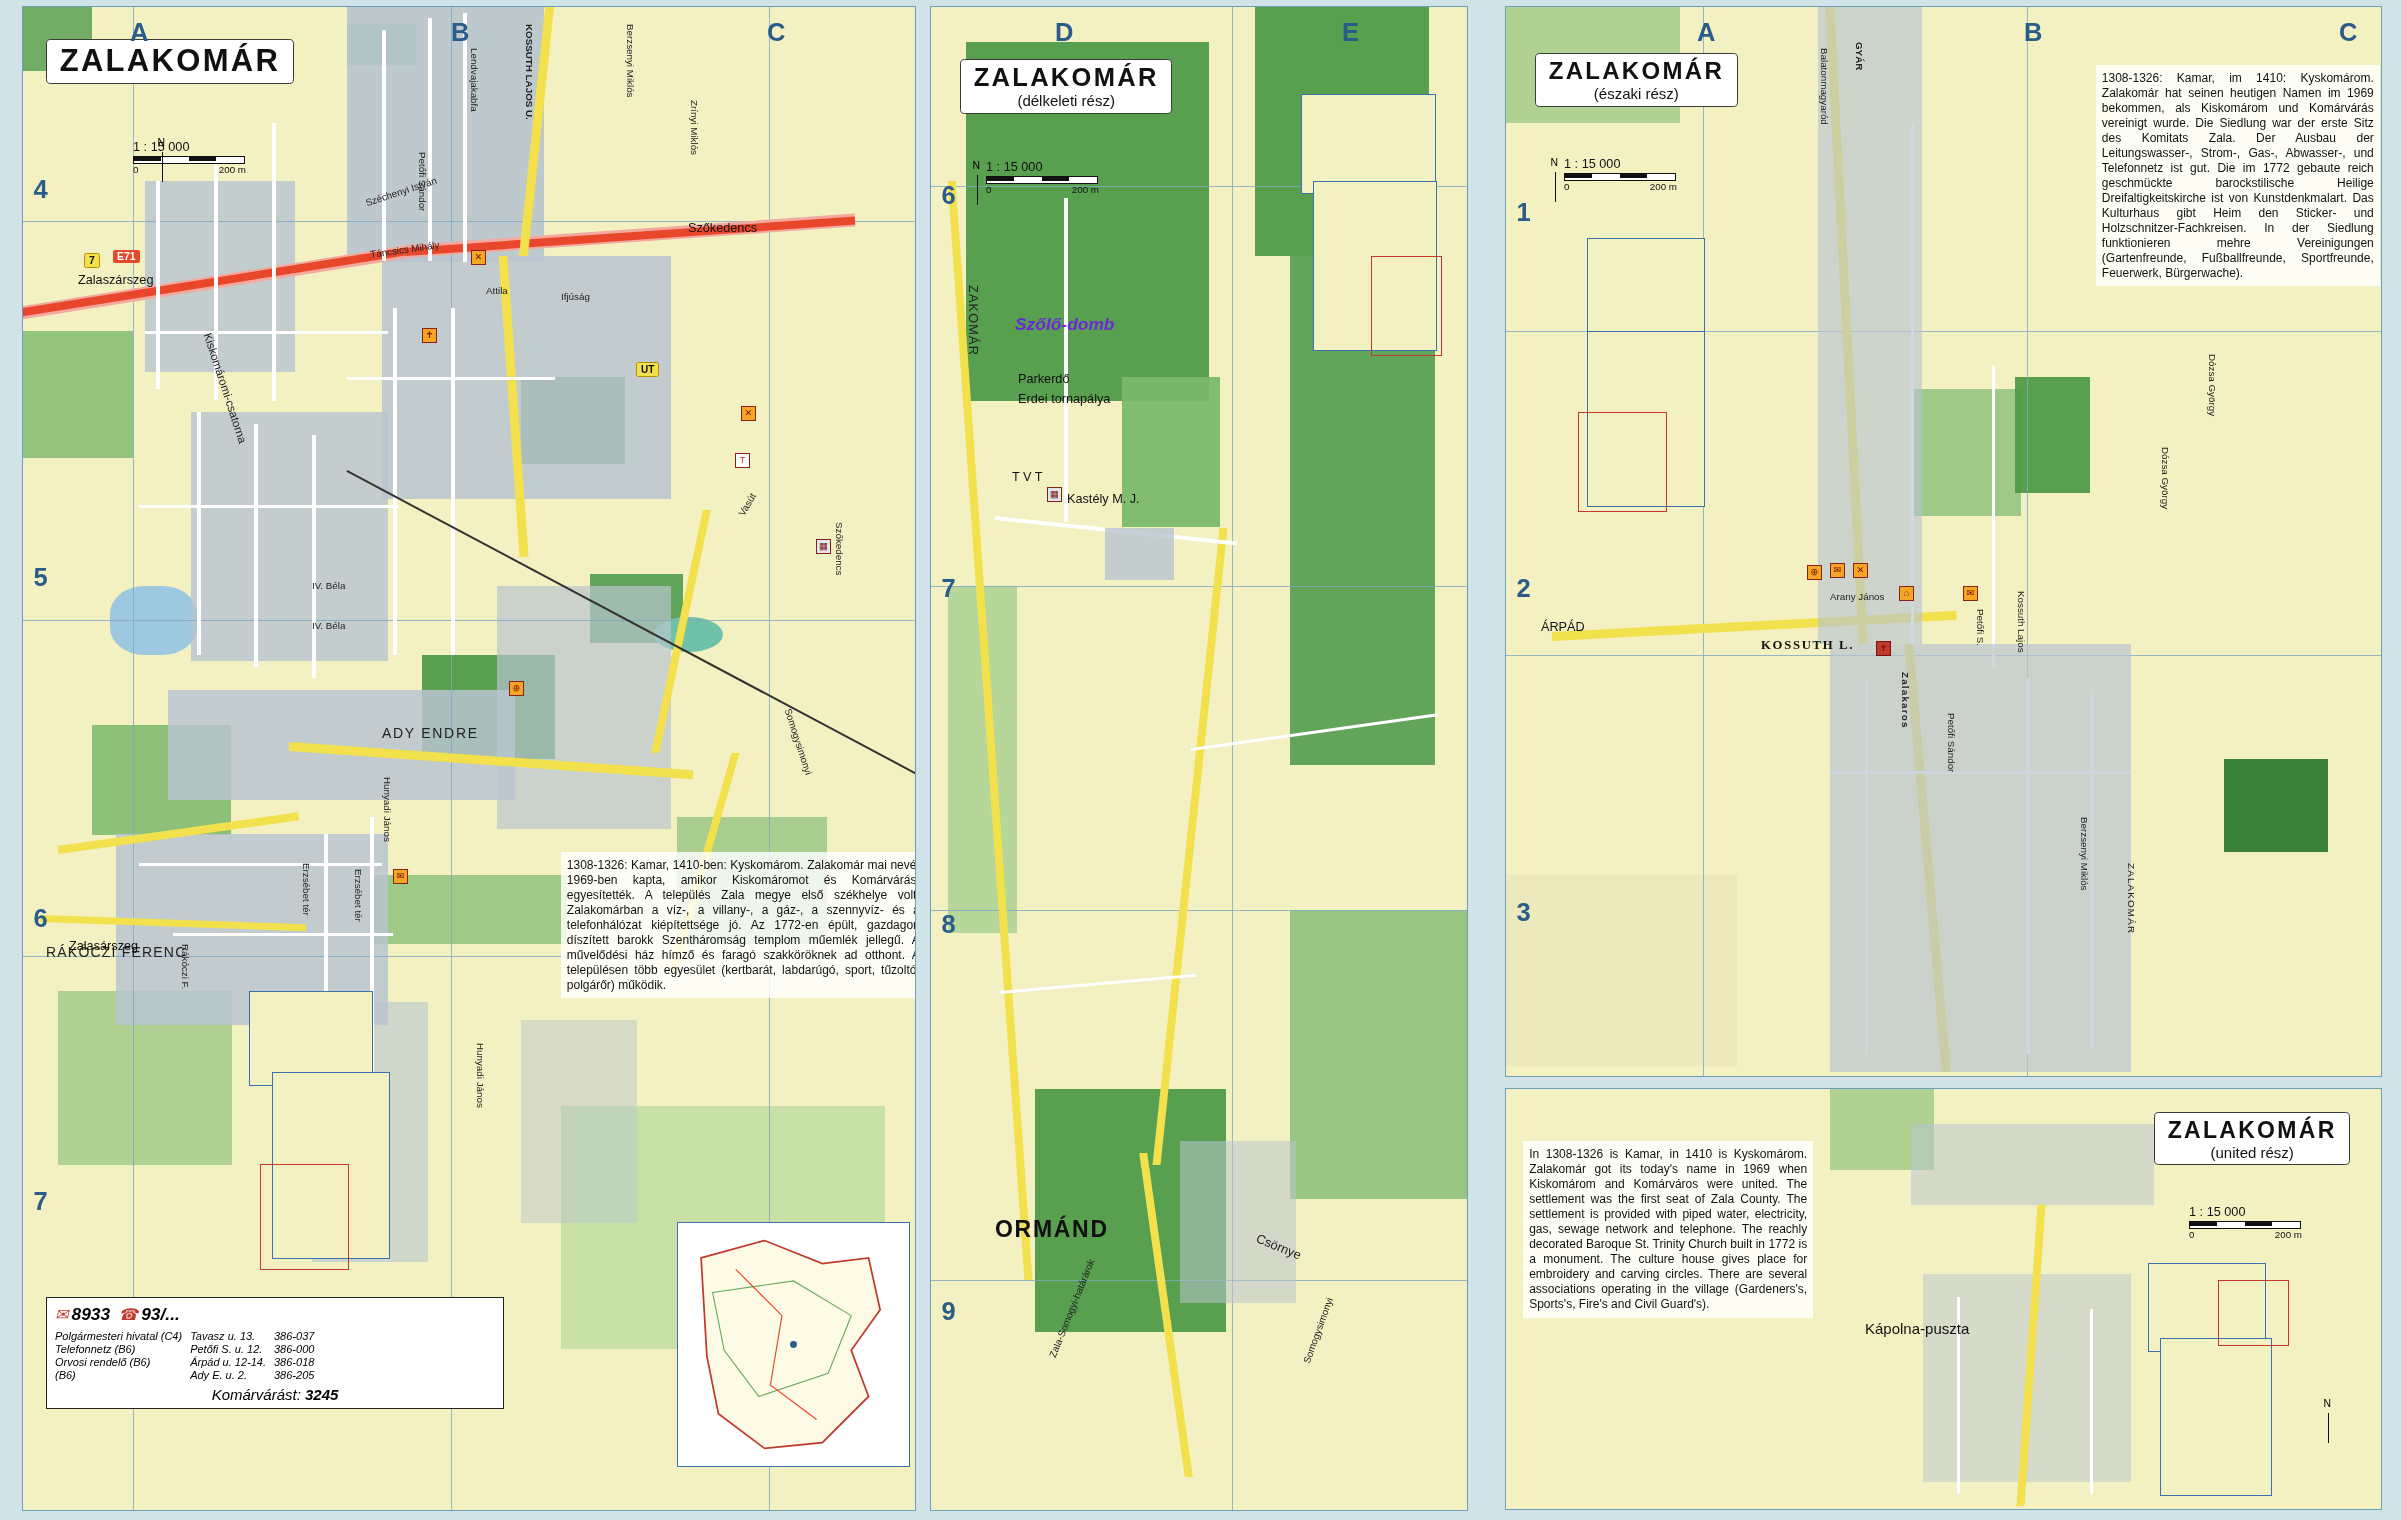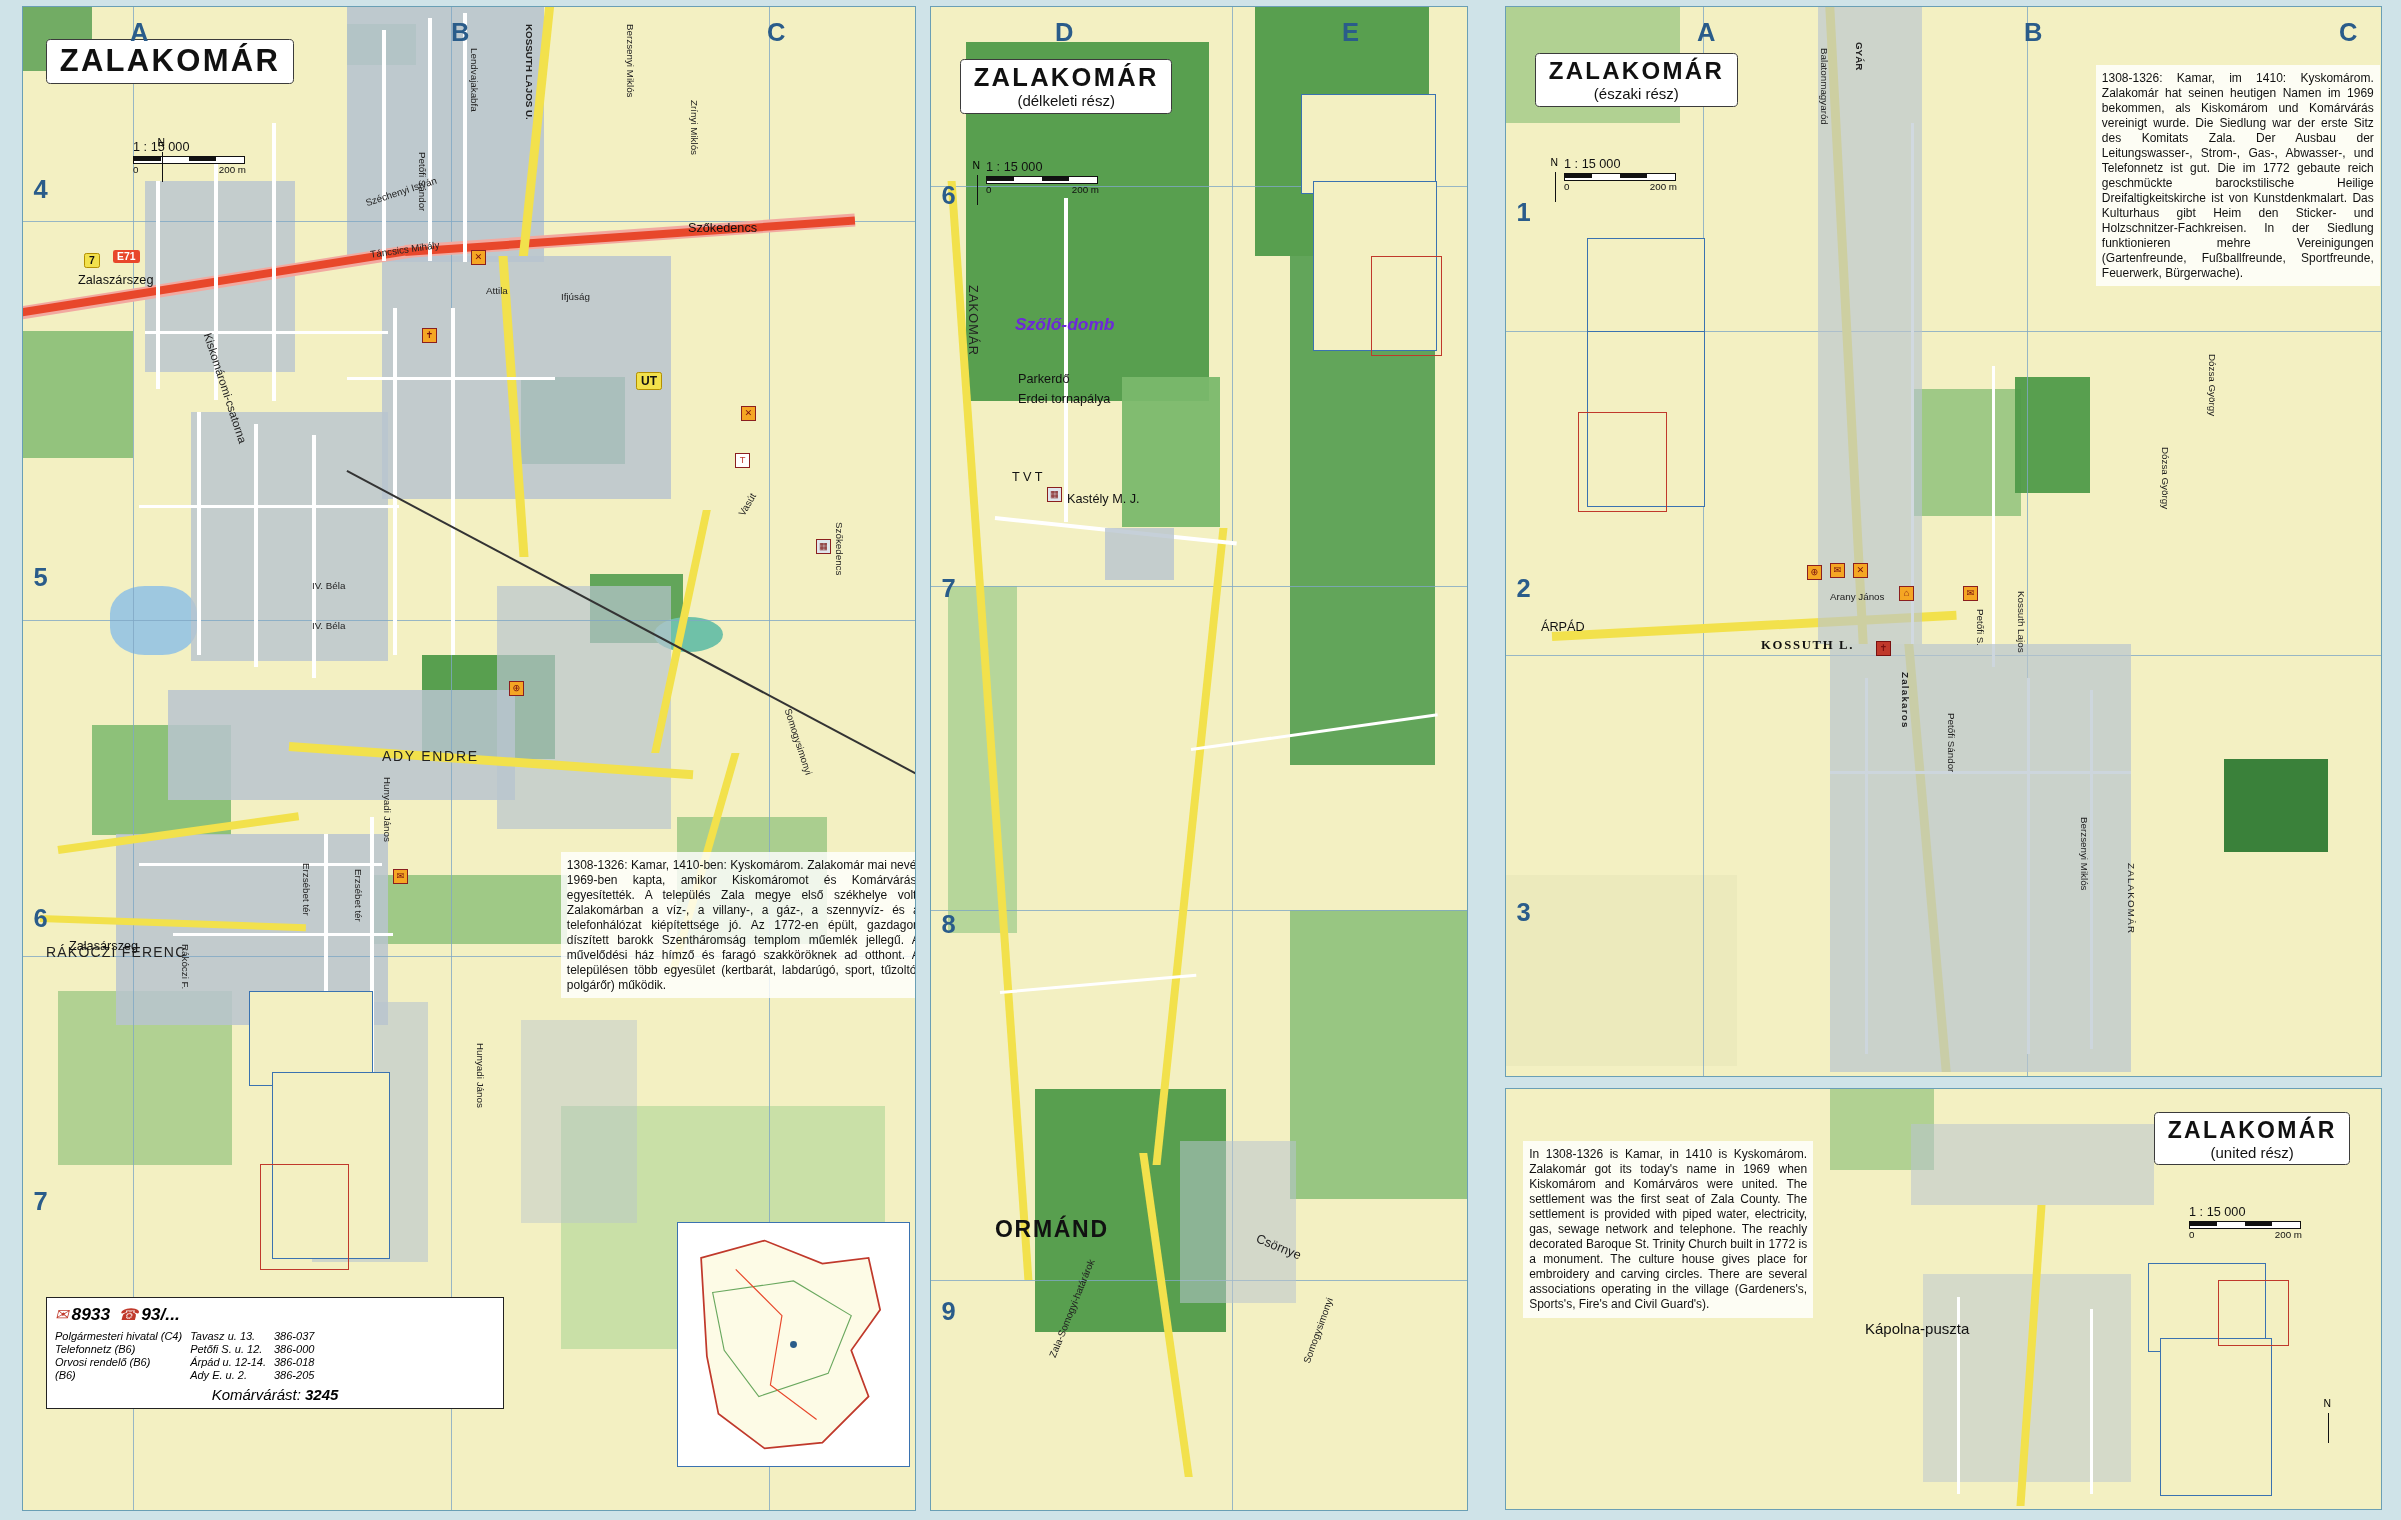--- a/index.html
+++ b/index.html
@@ -147,36 +147,36 @@
   <div class="street" style="left:405px;top:145px;transform:rotate(90deg);transform-origin:left top;">Petőfi Sándor</div>
   <div class="street" style="left:341px;top:179px;transform:rotate(-18deg);">Széchenyi István</div>
   <div class="street" style="left:347px;top:237px;transform:rotate(-8deg);">Táncsics Mihály</div>
   <div class="street" style="left:463px;top:278px;">Attila</div>
   <div class="street" style="left:538px;top:284px;">Ifjúság</div>
   <div class="street" style="left:712px;top:492px;transform:rotate(-60deg);">Vasút</div>
   <div class="street" style="left:822px;top:515px;transform:rotate(90deg);transform-origin:left top;">Szőkedencs</div>
   <div class="street" style="left:289px;top:573px;">IV. Béla</div>
   <div class="street" style="left:289px;top:613px;">IV. Béla</div>
   <div class="street" style="left:370px;top:770px;transform:rotate(90deg);transform-origin:left top;">Hunyadi János</div>
-  <div class="street" style="left:359px;top:718px;font-size:14px;letter-spacing:1.7px;margin-top:23px;">ADY ENDRE</div>
+  <div class="street" style="left:359px;top:718px;font-size:14px;letter-spacing:1.7px;">ADY ENDRE</div>
   <div class="street" style="left:770px;top:700px;transform:rotate(72deg);transform-origin:left top;">Somogysimonyi</div>
   <div class="street" style="left:289px;top:856px;transform:rotate(90deg);transform-origin:left top;">Erzsébet tér</div>
   <div class="street" style="left:341px;top:862px;transform:rotate(90deg);transform-origin:left top;">Erzsébet tér</div>
   <div class="street" style="left:168px;top:937px;transform:rotate(90deg);transform-origin:left top;">Rákóczi F.</div>
   <div class="street" style="left:23px;top:897px;font-size:14px;letter-spacing:1.2px;margin-top:40px;">RÁKÓCZI FERENC</div>
   <div class="street" style="left:463px;top:1036px;transform:rotate(90deg);transform-origin:left top;">Hunyadi János</div>
   <div class="street" style="left:191px;top:324px;transform:rotate(72deg);transform-origin:left top;font-size:11.6px;">Kiskomáromi-csatorna</div>
 
   <div class="label" style="left:55px;top:266px;">Zalaszárszeg</div>
   <div class="label" style="left:665px;top:214px;">Szőkedencs</div>
   <div class="label" style="left:46px;top:932px;">Zalasárszeg</div>
 
   <div class="hwyshield y" style="left:61px;top:246px;">7</div>
   <div class="hwyshield" style="left:90px;top:243px;">E71</div>
-  <div class="hwyshield y" style="left:613px;top:365px;font-size:12px;text-align:right;">UT</div>
+  <div class="hwyshield y" style="left:613px;top:355px;font-size:10px;text-align:right;">UT</div>
 
   <div class="icon" style="left:448px;top:243px;">✕</div>
   <div class="icon" style="left:399px;top:321px;">✝</div>
   <div class="icon" style="left:712px;top:446px;background:#fff;color:#c0392b;">T</div>
   <div class="icon" style="left:718px;top:399px;">✕</div>
   <div class="icon" style="left:793px;top:532px;background:#dfe6ec;">▦</div>
   <div class="icon" style="left:486px;top:674px;">⊕</div>
   <div class="icon" style="left:370px;top:862px;">✉</div>
 
   <div class="txtbox" style="left:538px;top:845px;width:353px;">1308-1326: Kamar, 1410-ben: Kyskomárom. Zalakomár mai nevét 1969-ben kapta, amikor Kiskomáromot és Komárvárást egyesítették. A település Zala megye első székhelye volt. Zalakomárban a víz-, a villany-, a gáz-, a szennyvíz- és a telefonhálózat kiépítettsége jó. Az 1772-en épült, gazdagon díszített barokk Szentháromság templom műemlék jellegű. A művelődési ház hímző és faragó szakköröknek ad otthont. A településen több egyesület (kertbarát, labdarúgó, sport, tűzoltó, polgárőr) működik.</div>

